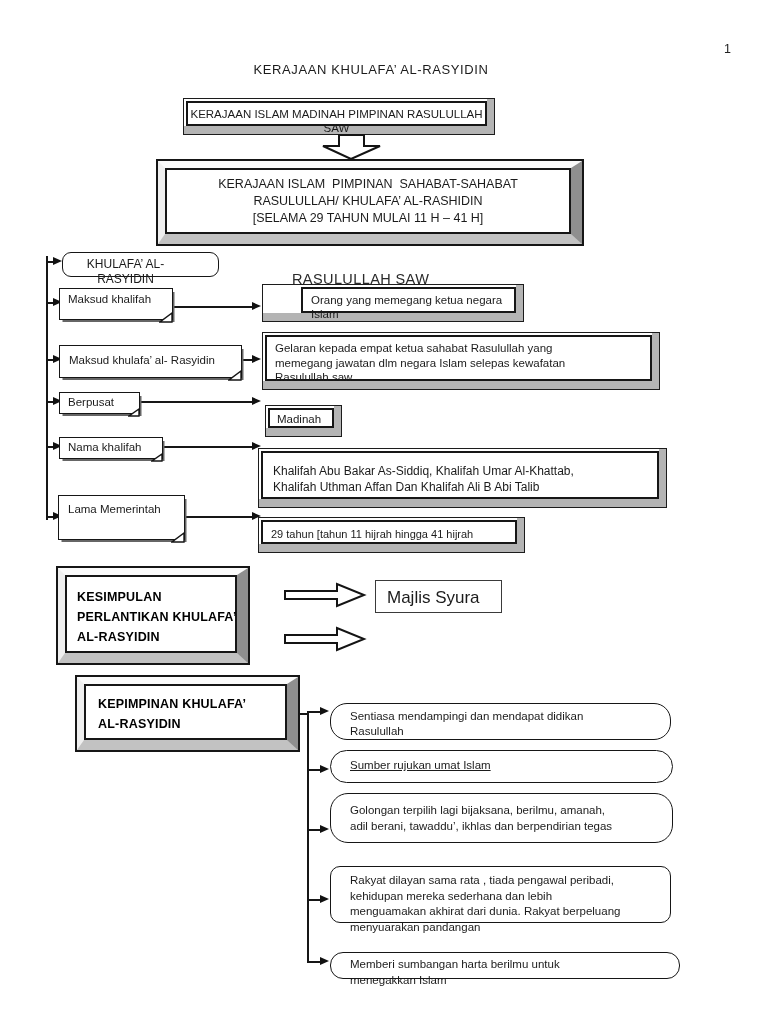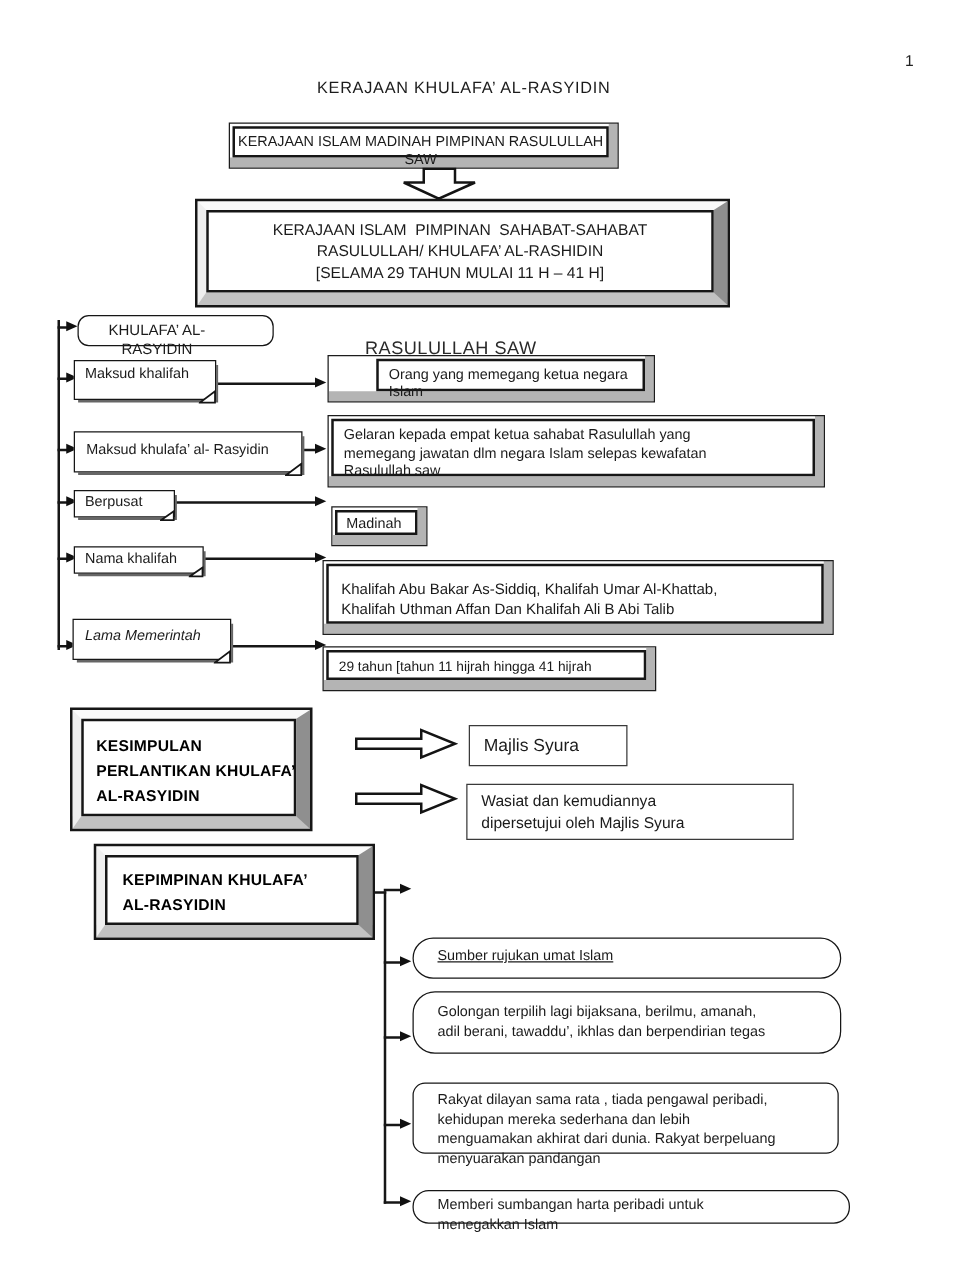--- a/index.html
+++ b/index.html
@@ -150,21 +150,21 @@
   <div class="ah-r" style="left:252px;top:442px;"></div>
   <div class="bevel" style="left:258px;top:448px;width:409px;height:60px;">
     <div class="bevel-in" style="font-size:12px;line-height:16px;padding:10px 0 0 10px;">
       <div class="ln">Khalifah Abu Bakar As-Siddiq, Khalifah Umar Al-Khattab,</div>
       <div class="ln">Khalifah Uthman Affan Dan Khalifah Ali B Abi Talib</div>
     </div>
   </div>
 
   <div class="hline" style="left:46px;top:516px;width:8px;"></div>
   <div class="ah-r" style="left:53px;top:512px;"></div>
-  <div class="note" style="left:58px;top:495px;width:127px;height:33px;padding:7px 0 0 9px;font-style:italic;">
+  <div class="note" style="left:58px;top:495px;width:127px;height:45px;padding:7px 0 0 9px;">
     <span class="ln">Lama Memerintah</span>
     <svg class="fold" width="15" height="12">
         <path d="M1,10 L13,10 L13,1 Z" fill="#fff" stroke="#161616" stroke-width="1.4"></path>
       </svg>
   </div>
   <div class="hline" style="left:185px;top:516px;width:67px;"></div>
   <div class="ah-r" style="left:252px;top:512px;"></div>
   <div class="bevel" style="left:258px;top:517px;width:267px;height:36px;">
     <div class="bevel-in" style="font-size:11px;padding:6px 0 0 8px;">
       <div class="ln">29 tahun [tahun 11 hijrah hingga 41 hijrah</div>
@@ -179,26 +179,22 @@
     </div>
   </div>
 
   <svg class="blockarrow" style="left:283px;top:582px;" width="84" height="26" viewBox="0 0 84 26">
     <polygon points="2,9 54,9 54,2 81,13 54,24 54,17 2,17" fill="#fff" stroke="#141414" stroke-width="2"></polygon>
   </svg>
   <svg class="blockarrow" style="left:283px;top:626px;" width="84" height="26" viewBox="0 0 84 26">
     <polygon points="2,9 54,9 54,2 81,13 54,24 54,17 2,17" fill="#fff" stroke="#141414" stroke-width="2"></polygon>
   </svg>
 
-  <div class="plain" style="left:375px;top:580px;width:127px;height:33px;font-size:14px;padding:7px 0 0 11px;">
+  <div class="plain" style="left:375px;top:580px;width:127px;height:33px;font-size:17px;padding:7px 0 0 11px;">
     <span class="ln">Majlis Syura</span>
-  </div>
-  <div class="plain" style="left:373px;top:627px;width:262px;height:45px;font-size:12.5px;line-height:17px;padding:5px 0 0 11px;">
-    <div class="ln">Wasiat dan kemudiannya</div>
-    <div class="ln">dipersetujui oleh Majlis Syura</div>
   </div>
 
   <div class="frame3d" style="left:77px;top:677px;width:221px;height:73px;">
     <div class="frame3d-in" style="font-size:12.5px;line-height:20px;padding:8px 0 0 12px;">
       <div class="ln b">KEPIMPINAN KHULAFA’</div>
       <div class="ln b">AL-RASYIDIN</div>
     </div>
   </div>
 
   <div class="hline" style="left:299px;top:713px;width:10px;"></div>
@@ -208,31 +204,35 @@
   <div class="ah-r" style="left:320px;top:707px;"></div>
   <div class="hline" style="left:307px;top:769px;width:13px;"></div>
   <div class="ah-r" style="left:320px;top:765px;"></div>
   <div class="hline" style="left:307px;top:829px;width:13px;"></div>
   <div class="ah-r" style="left:320px;top:825px;"></div>
   <div class="hline" style="left:307px;top:899px;width:13px;"></div>
   <div class="ah-r" style="left:320px;top:895px;"></div>
   <div class="hline" style="left:307px;top:961px;width:13px;"></div>
   <div class="ah-r" style="left:320px;top:957px;"></div>
 
+  <div class="round" style="left:330px;top:703px;width:341px;height:37px;line-height:15px;padding:5px 0 0 19px;">
+    <div class="ln">Sentiasa mendampingi dan mendapat didikan</div>
+    <div class="ln">Rasulullah</div>
+  </div>
   <div class="round" style="left:330px;top:750px;width:343px;height:33px;padding:8px 0 0 19px;text-decoration:underline;">
     <div class="ln">Sumber rujukan umat Islam</div>
   </div>
   <div class="round" style="left:330px;top:793px;width:343px;height:50px;border-radius:18px;line-height:15.5px;padding:9px 0 0 19px;">
     <div class="ln">Golongan terpilih lagi bijaksana, berilmu, amanah,</div>
     <div class="ln">adil berani, tawaddu’, ikhlas dan berpendirian tegas</div>
   </div>
   <div class="round" style="left:330px;top:866px;width:341px;height:57px;border-radius:10px;line-height:15.5px;padding:6px 0 0 19px;">
     <div class="ln">Rakyat dilayan sama rata , tiada pengawal peribadi,</div>
     <div class="ln">kehidupan mereka sederhana dan lebih</div>
     <div class="ln">menguamakan akhirat dari dunia. Rakyat berpeluang</div>
     <div class="ln">menyuarakan pandangan</div>
   </div>
   <div class="round" style="left:330px;top:952px;width:350px;height:27px;border-radius:13px;line-height:15.5px;padding:4px 0 0 19px;overflow:visible;">
-    <div class="ln">Memberi sumbangan harta peribadi untuk</div>
+    <div class="ln">Memberi sumbangan harta berilmu untuk</div>
     <div class="ln">menegakkan Islam</div>
   </div>
 
 </div>
 
 </body></html>

